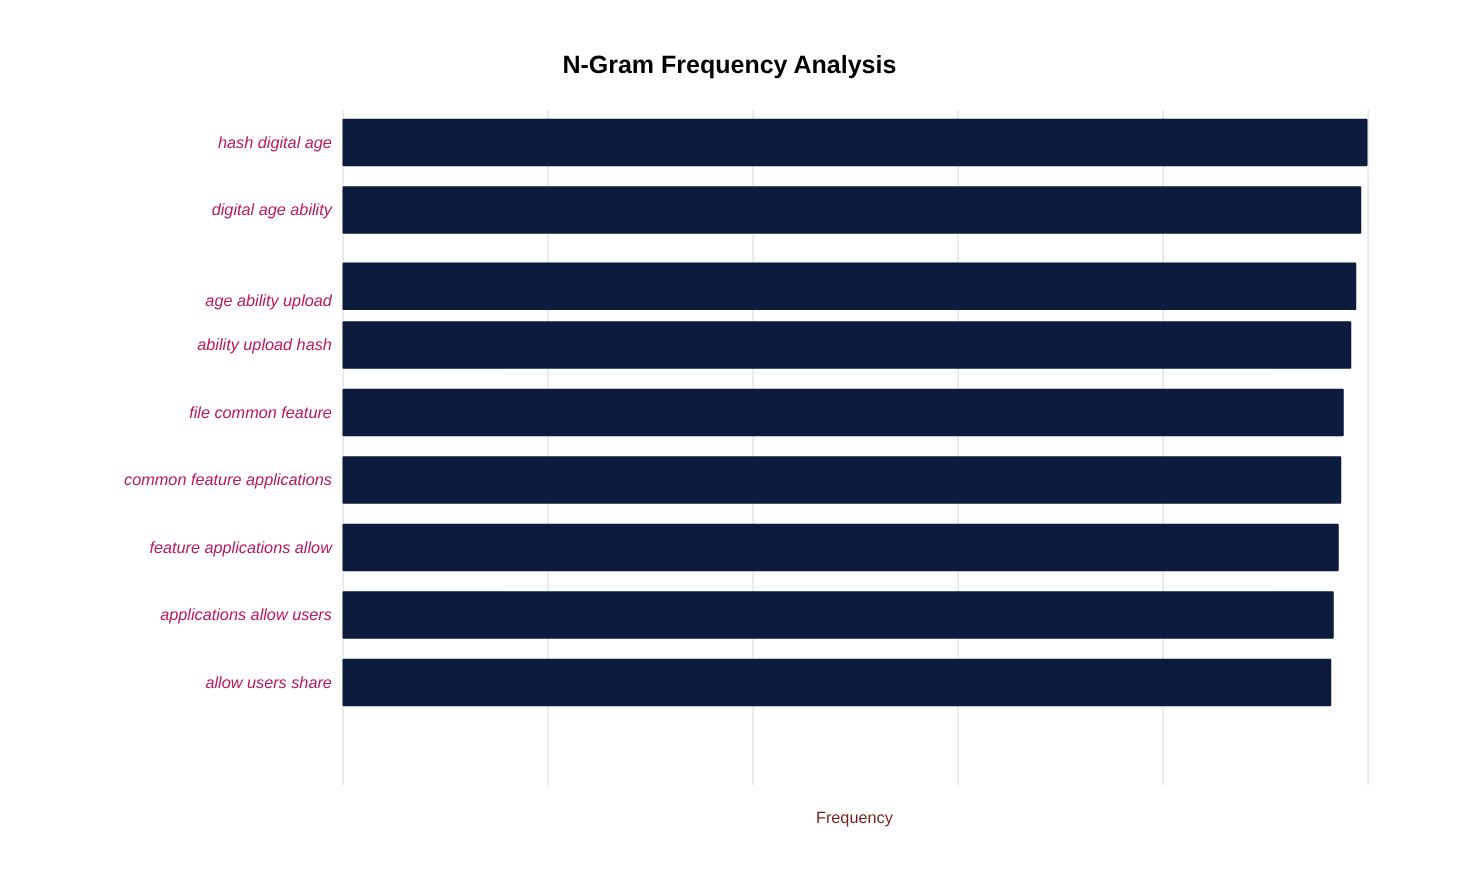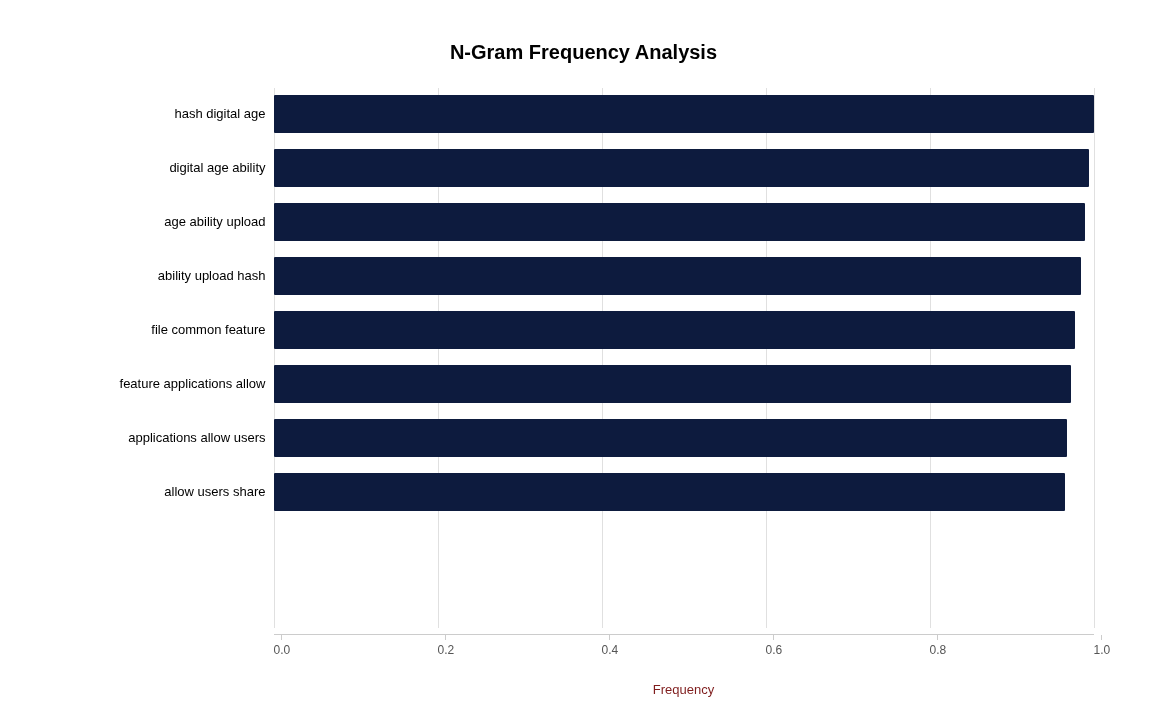--- a/index.html
+++ b/index.html
@@ -37,22 +37,23 @@
       align-items: center;
       height: 52px;
       margin-bottom: 2px;
     }
     .bar-label {
       position: absolute;
       right: calc(100% + 8px);
       width: 210px;
       text-align: right;
       font-size: 13px;
-      color: #000000;
+      color: #be185d;
       white-space: nowrap;
+      font-style: italic;
     }
     .bar-wrapper {
       position: relative;
       width: 100%;
       height: 38px;
       display: flex;
       align-items: center;
     }
     .bar {
       height: 38px;
@@ -115,36 +116,42 @@
         <div class="bar-wrapper">
           <div class="bar" style="width: 100%;"></div>
         </div>
       </div>
       <div class="bar-row" style="position: relative;">
         <span class="bar-label">digital age ability</span>
         <div class="bar-wrapper">
           <div class="bar" style="width: 99.5%;"></div>
         </div>
       </div>
-      <div class="bar-row" style="position: relative;">
+      <div class="bar-row" style="position: relative; align-items: flex-end;">
         <span class="bar-label">age ability upload</span>
         <div class="bar-wrapper">
           <div class="bar" style="width: 99%;"></div>
         </div>
       </div>
       <div class="bar-row" style="position: relative;">
         <span class="bar-label">ability upload hash</span>
         <div class="bar-wrapper">
           <div class="bar" style="width: 98.5%;"></div>
         </div>
       </div>
       <div class="bar-row" style="position: relative;">
         <span class="bar-label">file common feature</span>
         <div class="bar-wrapper">
           <div class="bar" style="width: 97.8%;"></div>
+        </div>
+      </div>
+      <div class="bar-row" style="position: relative;">
+        <span class="bar-label">common feature applications</span>
+        <div class="bar-wrapper">
+          <div class="bar" style="width: 97.5%;"></div>
         </div>
       </div>
       <div class="bar-row" style="position: relative;">
         <span class="bar-label">feature applications allow</span>
         <div class="bar-wrapper">
           <div class="bar" style="width: 97.2%;"></div>
         </div>
       </div>
       <div class="bar-row" style="position: relative;">
         <span class="bar-label">applications allow users</span>
@@ -152,41 +159,14 @@
           <div class="bar" style="width: 96.8%;"></div>
         </div>
       </div>
       <div class="bar-row" style="position: relative;">
         <span class="bar-label">allow users share</span>
         <div class="bar-wrapper">
           <div class="bar" style="width: 96.5%;"></div>
         </div>
       </div>
     </div>
-  <div class="x-axis" id="x-axis">
-
-  <div class="x-tick" style="left: 0%;">
-        <div class="x-tick-line"></div>
-        <div class="x-tick-label">0.0</div>
-      </div>
-      <div class="x-tick" style="left: 20%;">
-        <div class="x-tick-line"></div>
-        <div class="x-tick-label">0.2</div>
-      </div>
-      <div class="x-tick" style="left: 40%;">
-        <div class="x-tick-line"></div>
-        <div class="x-tick-label">0.4</div>
-      </div>
-      <div class="x-tick" style="left: 60%;">
-        <div class="x-tick-line"></div>
-        <div class="x-tick-label">0.6</div>
-      </div>
-      <div class="x-tick" style="left: 80%;">
-        <div class="x-tick-line"></div>
-        <div class="x-tick-label">0.8</div>
-      </div>
-      <div class="x-tick" style="left: 100%;">
-        <div class="x-tick-line"></div>
-        <div class="x-tick-label">1.0</div>
-      </div>
-    </div>
   <div class="x-axis-title">Frequency</div>
 </div>
 
 </body></html>

